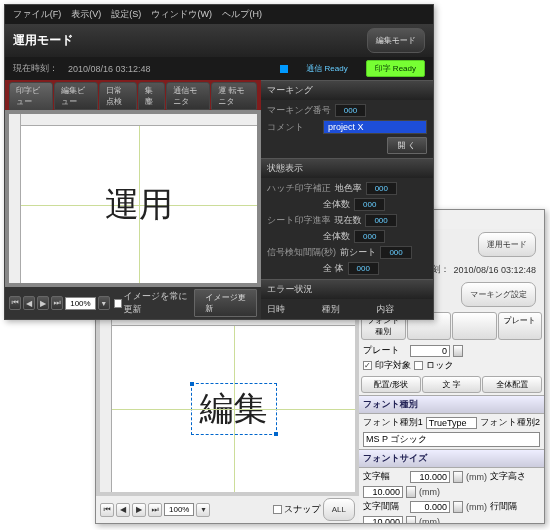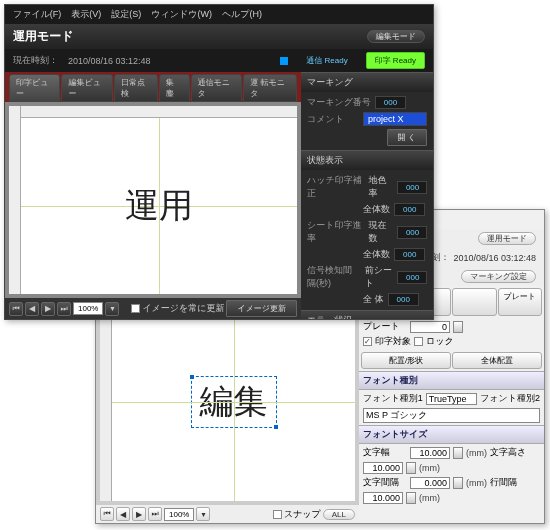--- a/index.html
+++ b/index.html
@@ -5,21 +5,21 @@
 *{box-sizing:border-box;margin:0;padding:0;font-family:"MS Gothic","Meiryo",sans-serif;font-size:9px}
 body{background:#fff;width:550px;height:530px;position:relative;overflow:hidden}
 .win{position:absolute;border:1px solid #888;background:#f0f0f0;display:flex;flex-direction:column;box-shadow:2px 2px 6px rgba(0,0,0,.3)}
 .win-back{left:95px;top:209px;width:450px;height:315px}
 .win-front{left:4px;top:4px;width:430px;height:316px;background:#2a2a2a;border-color:#444}
 .menubar{display:flex;gap:2px;padding:2px 4px;background:#1a1a1a;color:#ccc}
 .menubar-back{background:#f0f0f0;color:#000}
 .menubar span{padding:1px 4px}
 .titlebar{display:flex;align-items:center;padding:4px 8px;background:linear-gradient(#3a3a3a,#222);color:#fff}
 .title{font-size:12px;font-weight:bold}
-.tbtn{padding:0 8px;border:1px solid #555;background:linear-gradient(#555,#333);border-radius:7px;color:#ddd;margin-left:auto;font-size:8px}
+.tbtn{padding:6px 8px;border:1px solid #555;background:linear-gradient(#555,#333);border-radius:7px;color:#ddd;margin-left:auto;font-size:8px}
 .tbtn-lt{background:linear-gradient(#fff,#ddd);color:#333;border-color:#aaa}
 .statusrow{display:flex;align-items:center;padding:3px 8px;background:#1a1a1a;color:#aaa;gap:10px}
 .statusrow-back{background:#eee;color:#333;justify-content:flex-end;gap:4px}
 .badge{padding:2px 8px;border-radius:2px;font-size:8px}
 .badge-blue{color:#6cf}
 .badge-grn{background:#7f3;color:#030;border:1px solid #5c2}
 .body{display:flex;flex:1;overflow:hidden}
 .canvas-area{flex:1;display:flex;flex-direction:column;background:#7f1d1d}
 .canvas-area-back{background:#f0f0f0}
 .tabs{display:flex;gap:1px;padding:2px 4px 0}
@@ -37,21 +37,21 @@
 .big-text{font-size:34px;color:#222;z-index:1}
 .sel-box{border:1px dashed #06c;padding:2px 8px;position:relative}
 .sel-box::before,.sel-box::after{content:"";position:absolute;width:4px;height:4px;background:#06c;border:1px solid #fff}
 .sel-box::before{left:-3px;top:-3px}
 .sel-box::after{right:-3px;bottom:-3px}
 .btm-toolbar{display:flex;align-items:center;padding:2px 4px;background:#333;gap:2px}
 .btm-toolbar-back{background:#eee}
 .tb-btn{width:14px;height:14px;background:linear-gradient(#555,#333);border:1px solid #666;border-radius:2px;display:flex;align-items:center;justify-content:center;color:#ccc;font-size:8px}
 .tb-btn-lt{background:linear-gradient(#fff,#ddd);border-color:#aaa;color:#333}
 .zoom{background:#fff;color:#000;padding:1px 4px;border:1px solid #888;font-size:8px}
-.side-panel{width:132px;background:#2a2a2a;color:#ccc;display:flex;flex-direction:column;overflow:hidden}
+.side-panel{width:172px;background:#2a2a2a;color:#ccc;display:flex;flex-direction:column;overflow:hidden}
 .sec-hdr{padding:3px 6px;background:linear-gradient(#444,#222);font-size:9px;border-top:1px solid #555}
 .sec-body{padding:4px 6px;display:flex;flex-direction:column;gap:3px;font-size:8px}
 .row{display:flex;align-items:center;gap:4px}
 .lbl{color:#999;min-width:52px}
 .val{background:#1a1a1a;border:1px solid #444;padding:1px 8px;min-width:30px;text-align:right;color:#6cf;font-size:8px}
 .inp{background:#1d4ed8;border:1px solid #444;padding:1px 4px;color:#fff;flex:1}
 .btn-dk{padding:2px 10px;background:linear-gradient(#555,#333);border:1px solid #666;border-radius:1px;color:#ddd;font-size:8px}
 .rpanel{width:185px;background:#f0f0f0;display:flex;flex-direction:column;overflow:hidden;font-size:8px}
 .rtabs{display:flex;gap:1px;padding:2px}
 .rtab{padding:2px 4px;background:linear-gradient(#fff,#ddd);border:1px solid #aaa;border-radius:3px;font-size:8px;flex:1;text-align:center}
@@ -128,20 +128,21 @@
           </div>
         <div class="rrow">
             <span class="chk on"></span>
             <span>印字対象</span>
             <span class="chk"></span>
             <span>ロック</span>
           </div>
       </div>
       <div class="rtabs">
         <span class="rtab">配置/形状</span>
+        <span class="rtab">文 字</span>
         <span class="rtab">全体配置</span>
       </div>
       <div class="rsec-h">フォント種別</div>
       <div class="rsec-b">
         <div class="rrow">
             <span class="rlbl">フォント種別1</span>
             <span class="rsel">TrueType</span>
             <span class="rlbl">フォント種別2</span>
             <span class="rsel">MS P ゴシック</span>
           </div>

